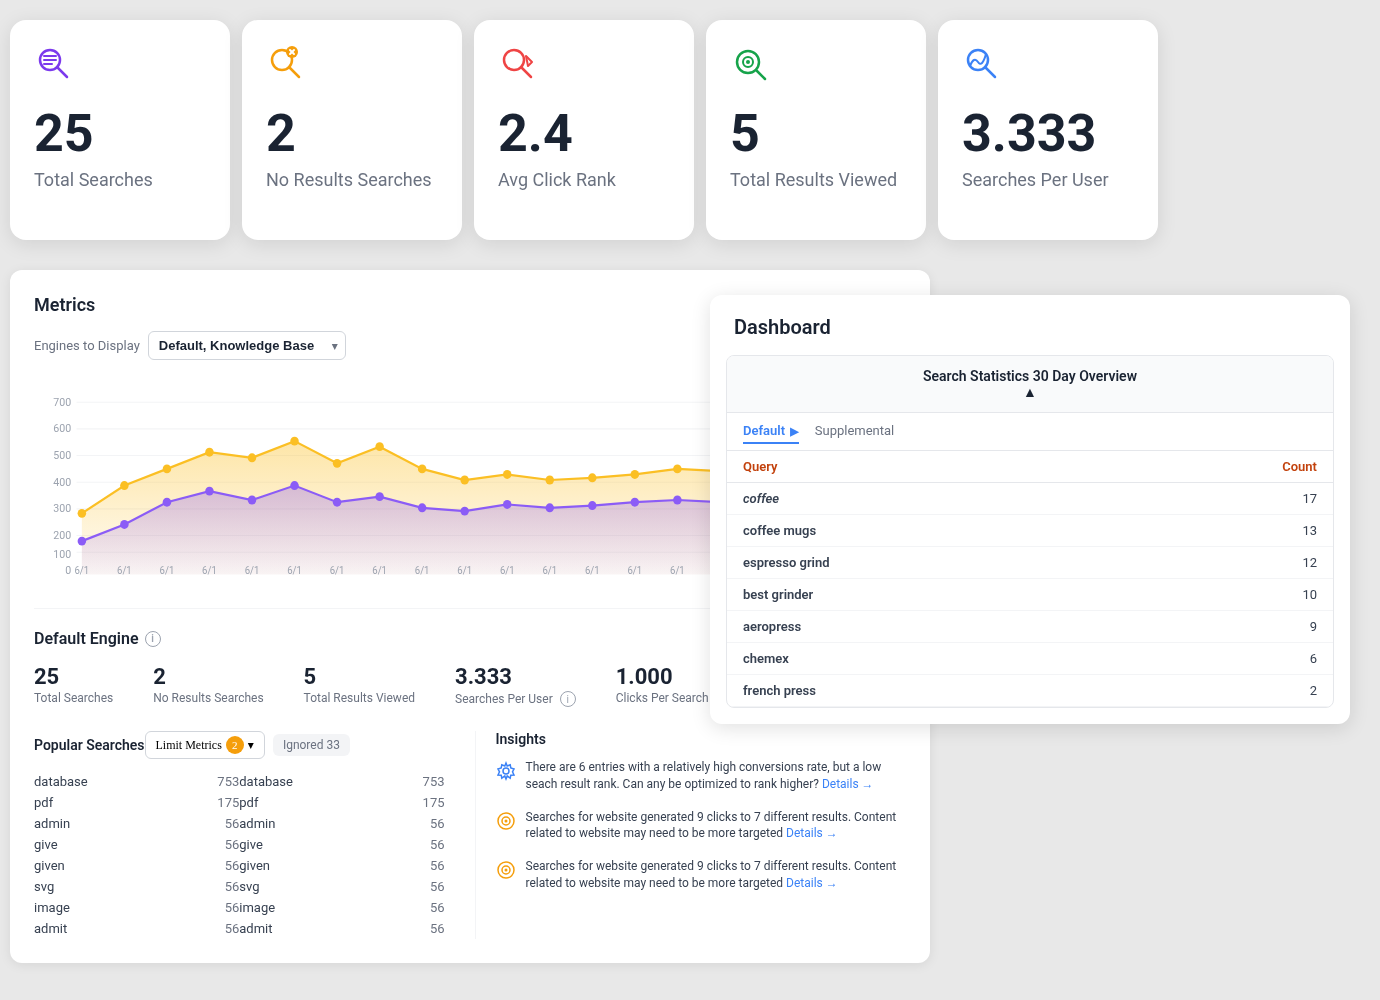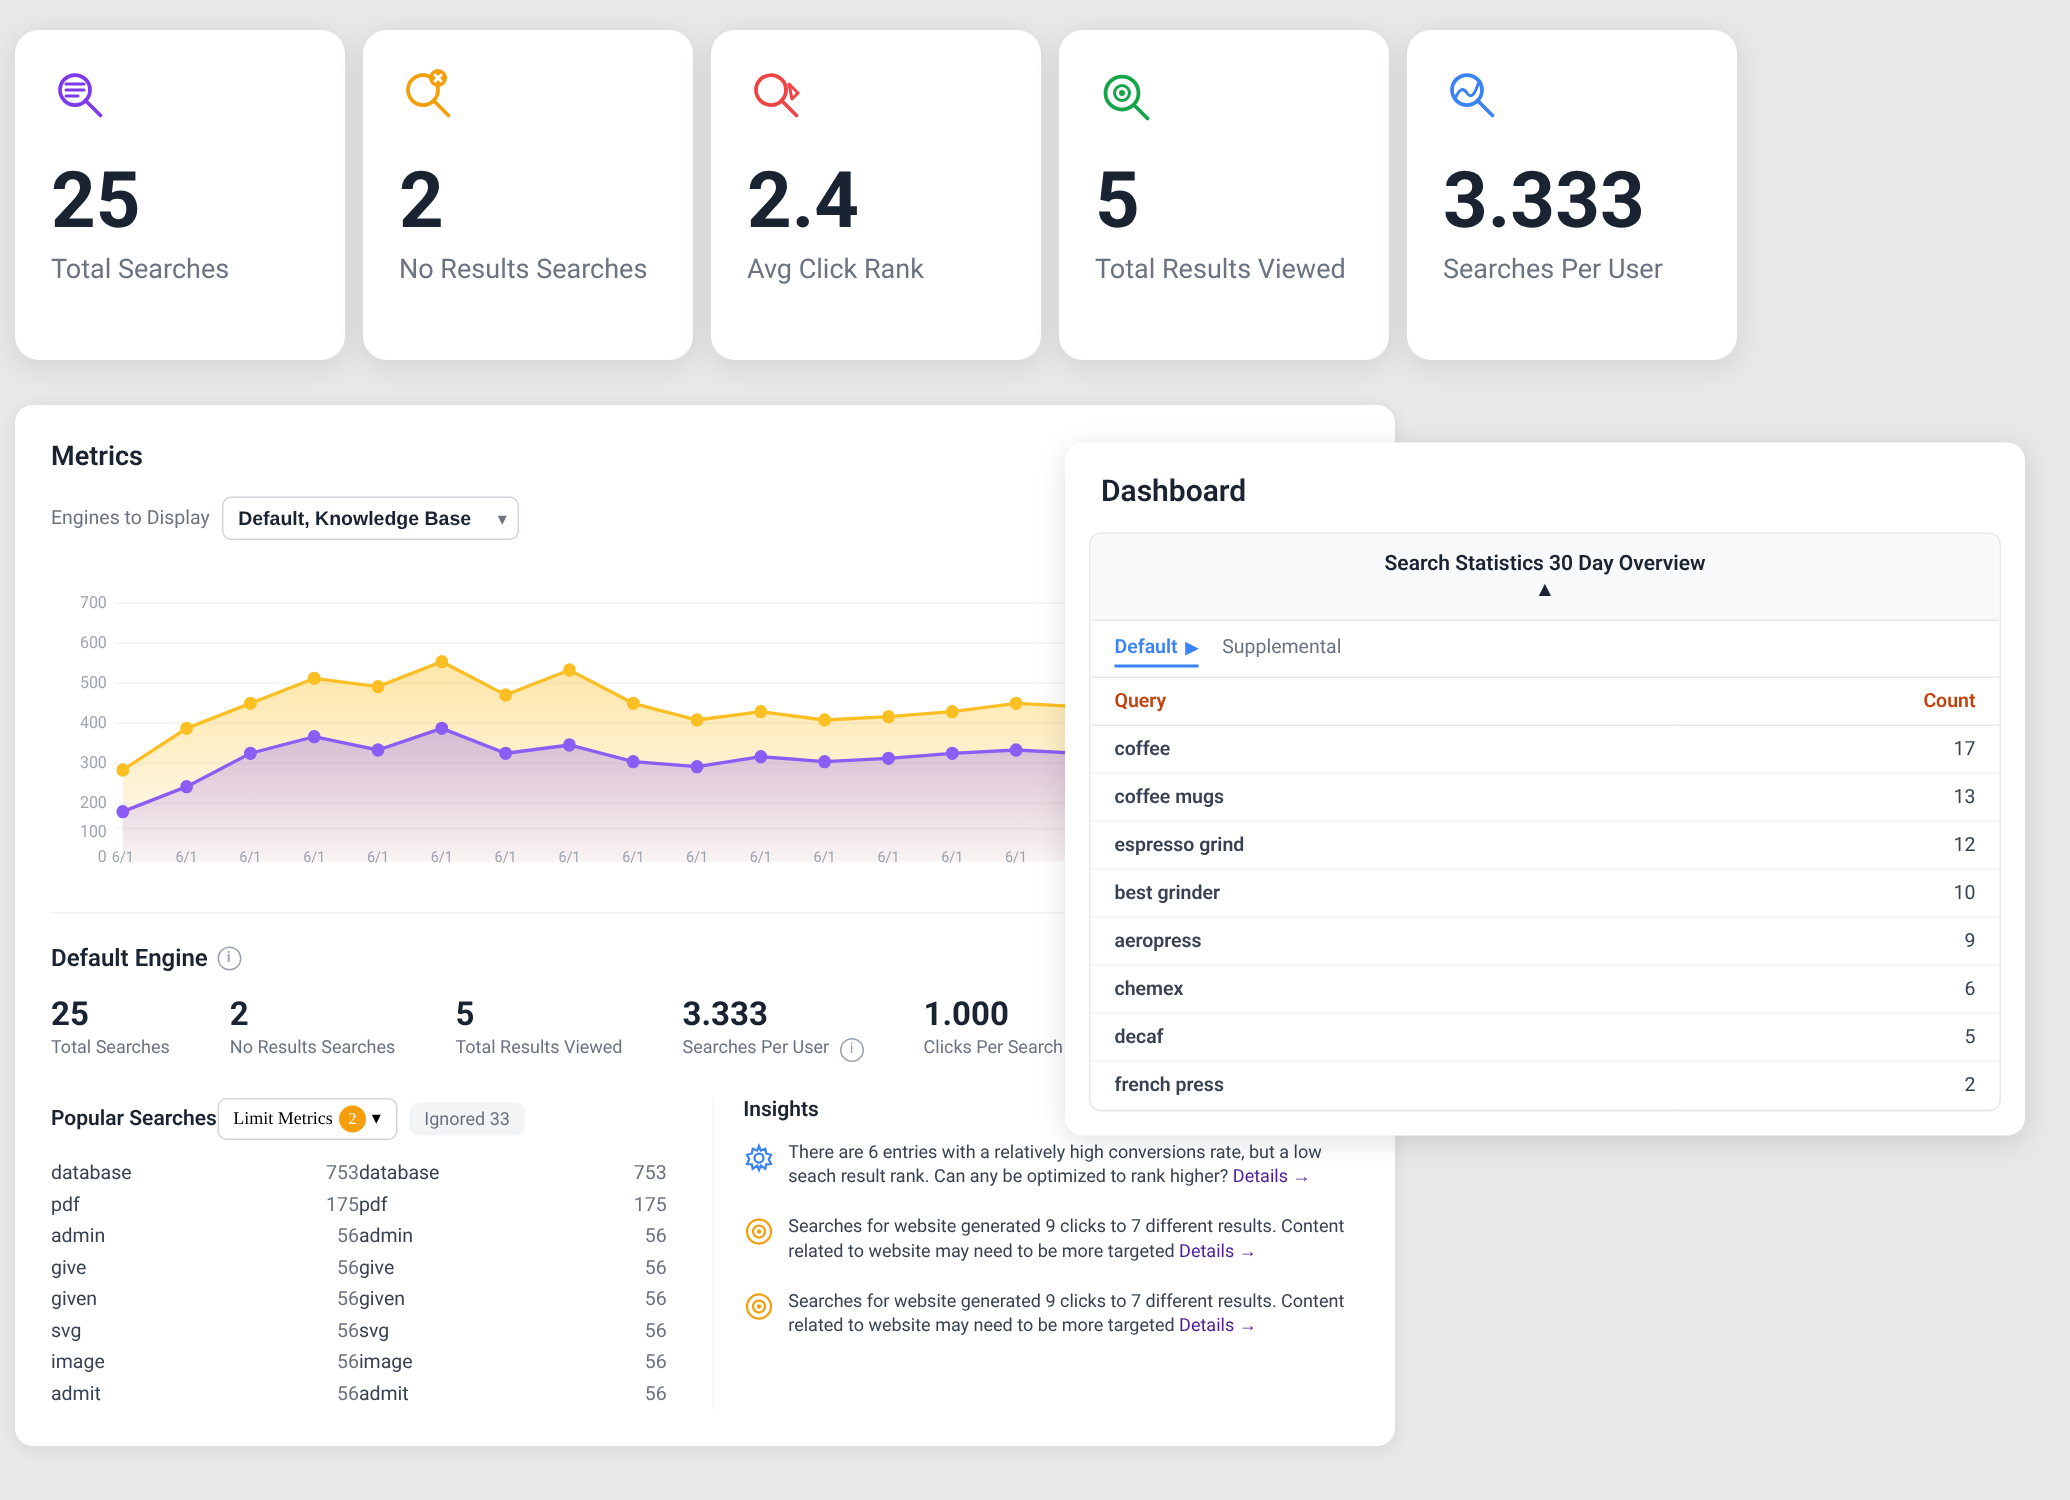--- a/index.html
+++ b/index.html
@@ -219,21 +219,21 @@
       font-size: 12px;
       color: #374151;
       line-height: 1.4;
     }
     .insight-icon {
       font-size: 18px;
       flex-shrink: 0;
       margin-top: 2px;
     }
     .insight-link {
-      color: #4c1d95;
+      color: #3b82f6;
       text-decoration: none;
     }
 
     
     .dashboard-panel {
       position: absolute;
       top: 295px;
       left: 710px;
       width: 640px;
       background: #fff;
@@ -693,21 +693,21 @@
     </div>
     <table class="stats-table">
       <thead>
         <tr>
           <th>Query</th>
           <th>Count</th>
         </tr>
       </thead>
       <tbody id="stats-tbody">
       <tr>
-            <td style="font-weight: 600;">coffee</td>
+            <td style="font-weight: 600; font-style: italic;">coffee</td>
             <td>17</td>
           </tr>
           <tr>
             <td style="font-weight: 600;">coffee mugs</td>
             <td>13</td>
           </tr>
           <tr>
             <td style="font-weight: 600;">espresso grind</td>
             <td>12</td>
           </tr>
@@ -717,23 +717,19 @@
           </tr>
           <tr>
             <td style="font-weight: 600;">aeropress</td>
             <td>9</td>
           </tr>
           <tr>
             <td style="font-weight: 600;">chemex</td>
             <td>6</td>
           </tr>
           <tr>
-            <td style="font-weight: 600;">decaf</td>
-            <td>5</td>
-          </tr>
-          <tr>
             <td style="font-weight: 600;">french press</td>
             <td>2</td>
           </tr>
         </tbody>
     </table>
   </div>
 </div>
 
 </body></html>

